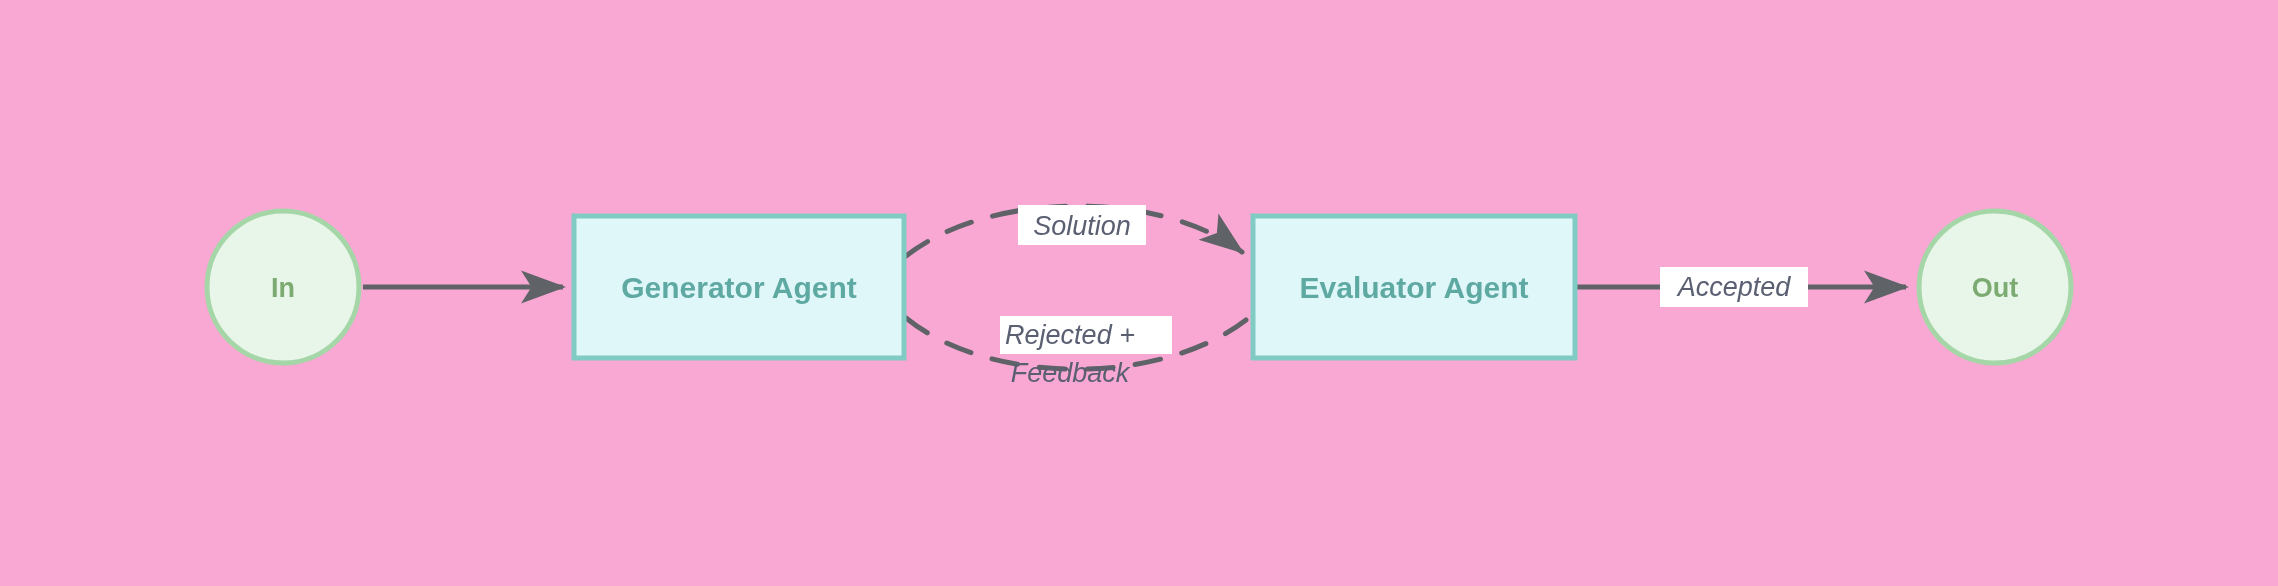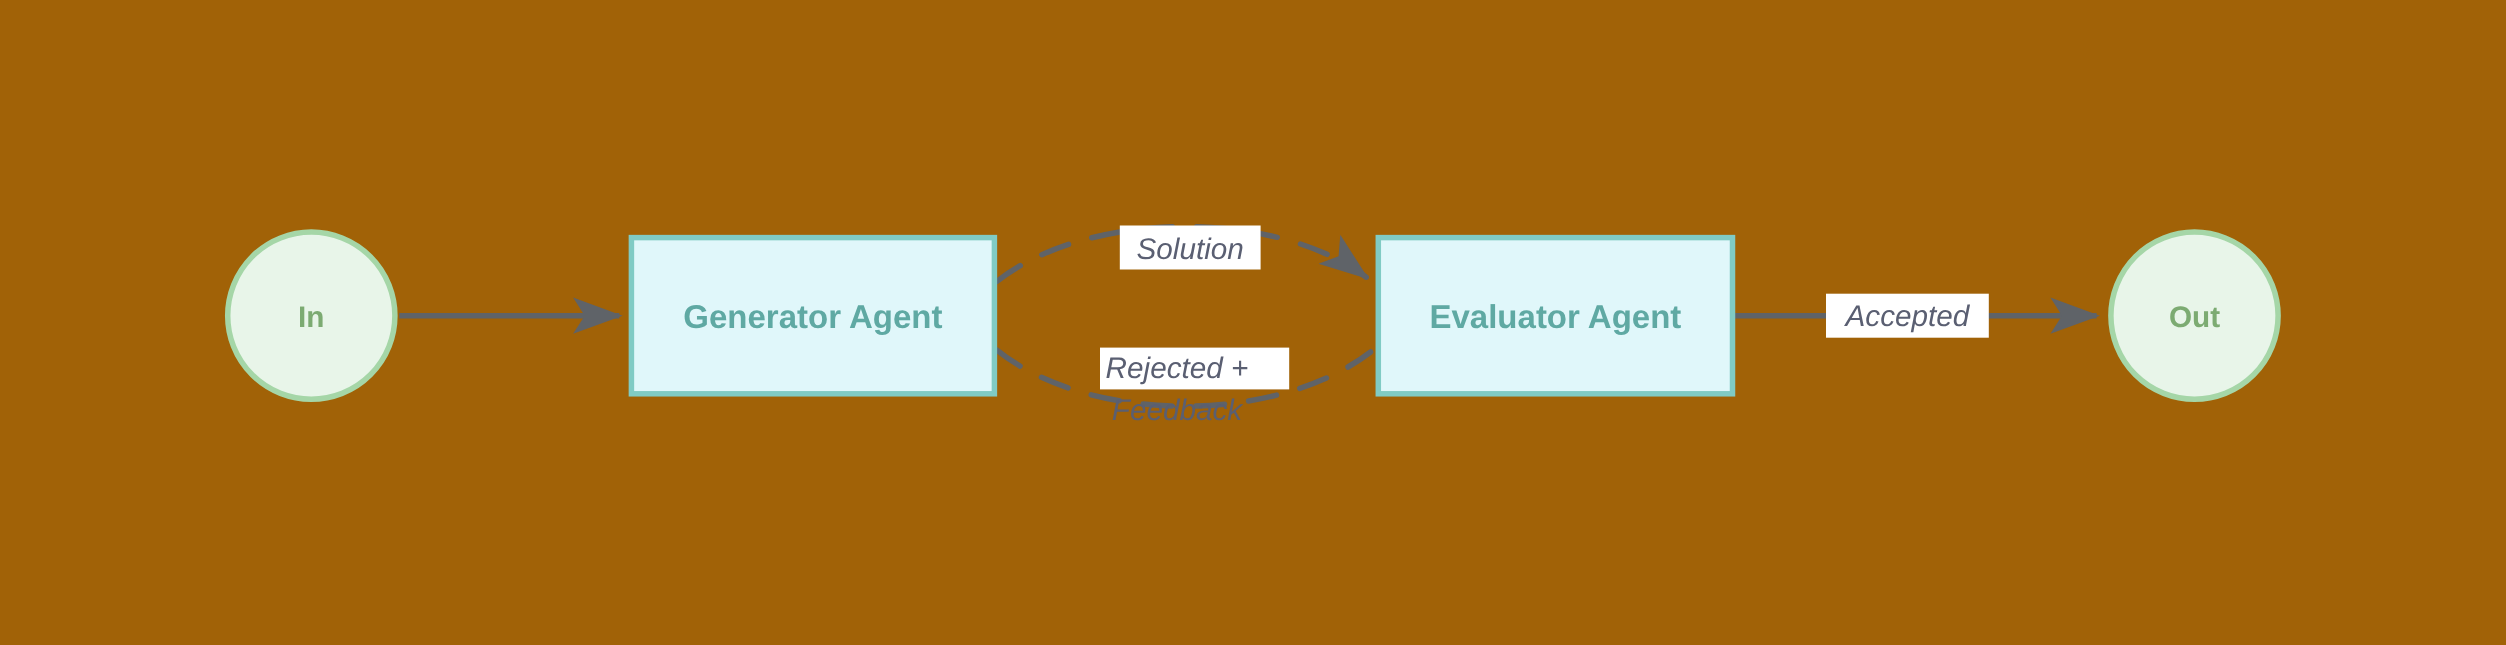--- a/index.html
+++ b/index.html
@@ -7,21 +7,21 @@
     padding: 0;
     background: #ffffff;
   }
   body {
     font-family: "Liberation Sans", sans-serif;
   }
   #canvas {
     position: relative;
     width: 2278px;
     height: 586px;
-    background: #a16207;
+    background: #f9a8d4;
     overflow: hidden;
     text-decoration: underline;
   }
   #diagram-svg {
     position: absolute;
     left: 0;
     top: 0;
     width: 2278px;
     height: 586px;
     display: block;

